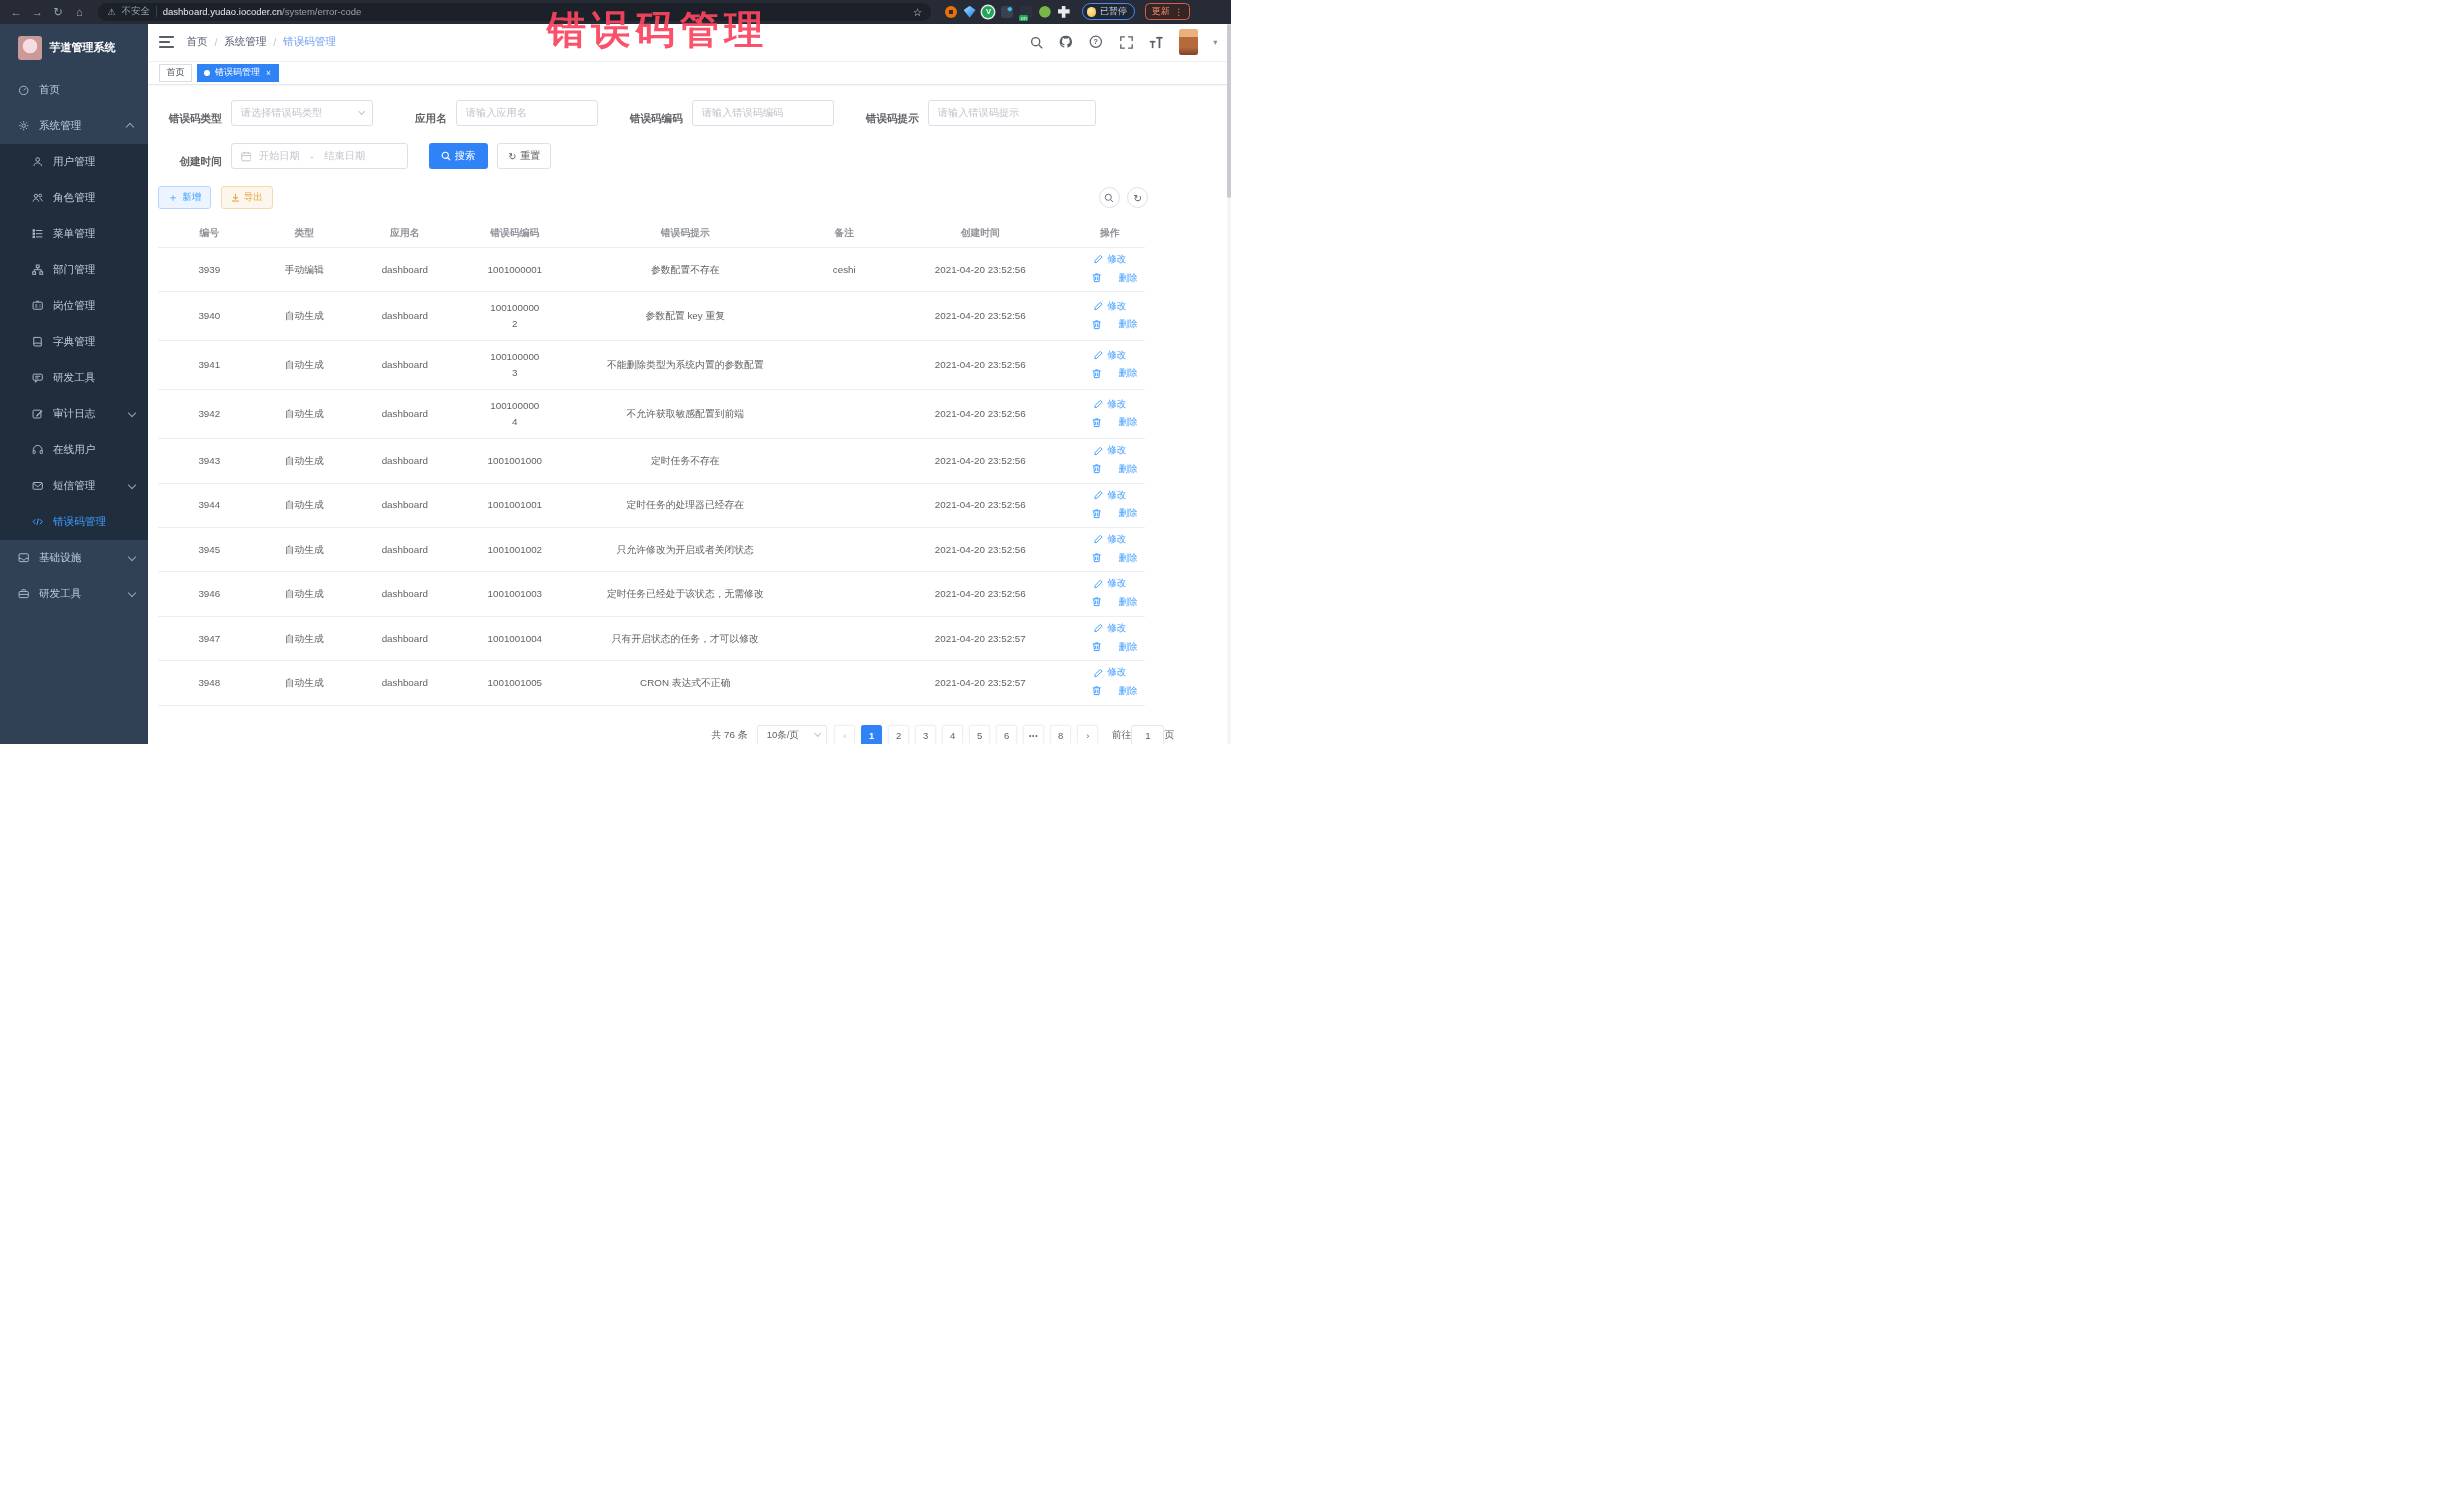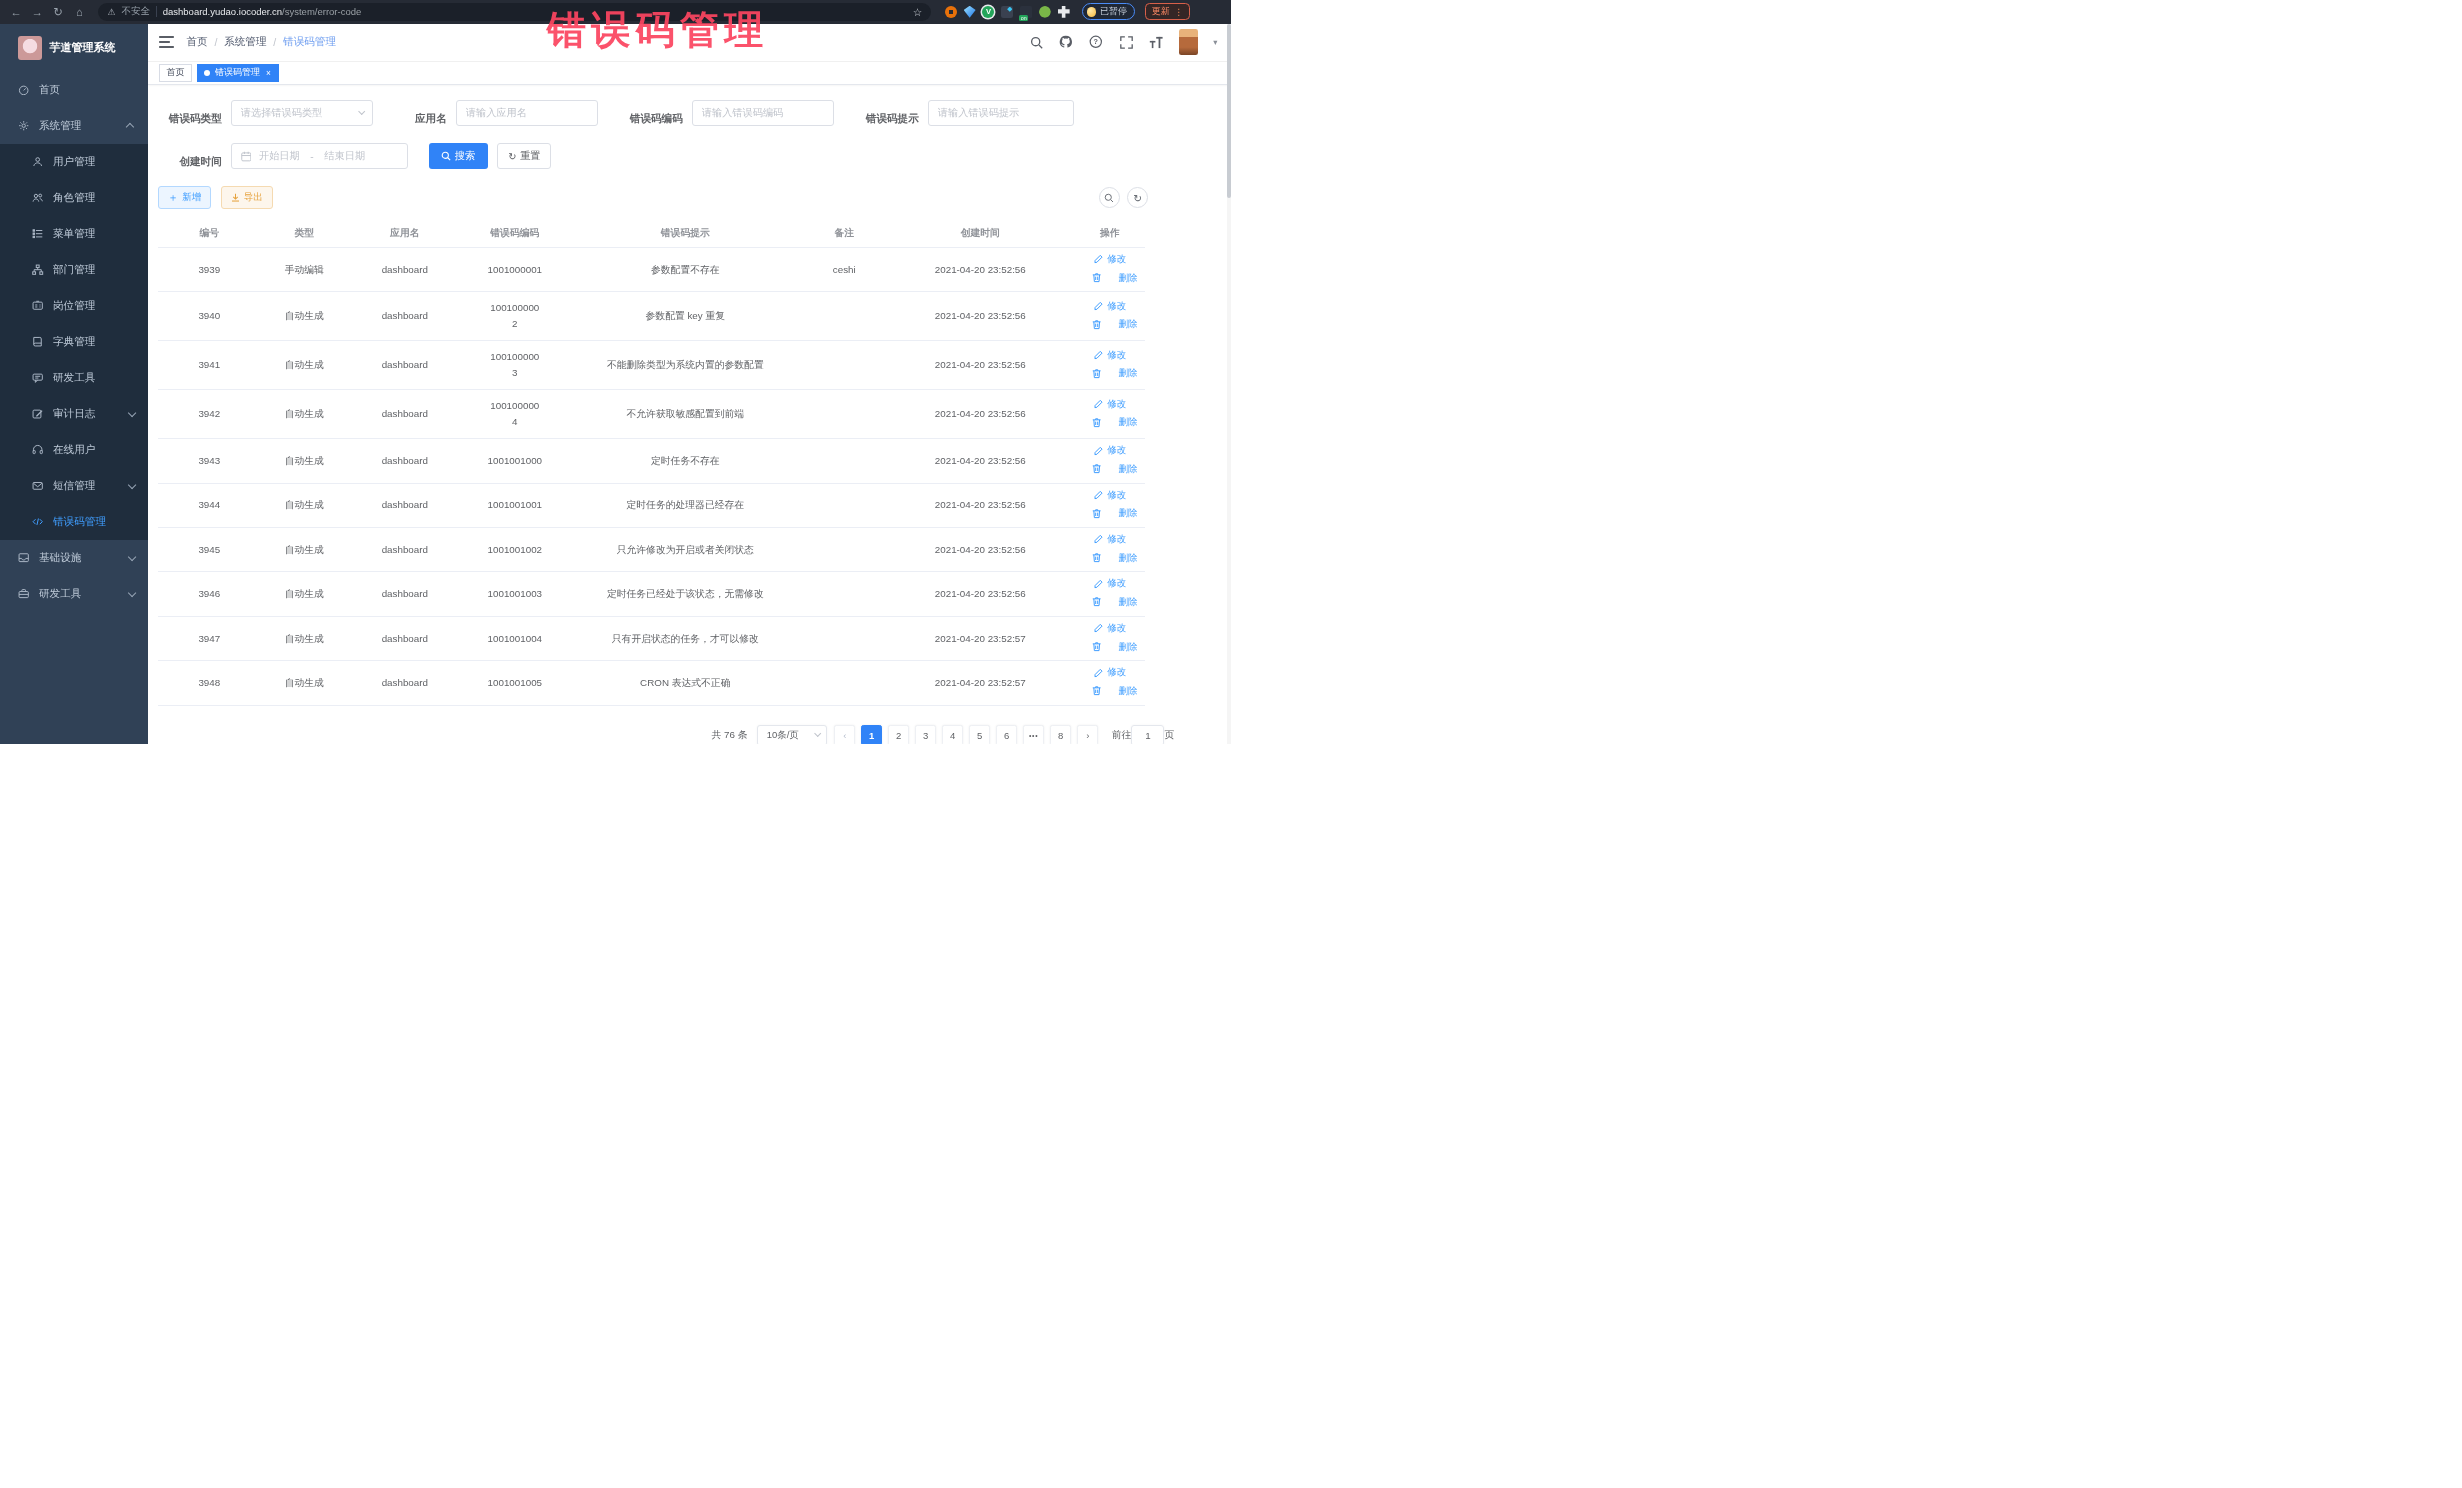--- a/index.html
+++ b/index.html
@@ -376,21 +376,21 @@
           </div>
           <span class="f-label" style="width:62px; margin-left:21px">应用名</span>
           <div class="inp" style="width:142px">
             <span class="ph">请输入应用名</span>
           </div>
           <span class="f-label" style="width:73px; margin-left:21px">错误码编码</span>
           <div class="inp" style="width:142px">
             <span class="ph">请输入错误码编码</span>
           </div>
           <span class="f-label" style="width:73px; margin-left:21px">错误码提示</span>
-          <div class="inp" style="width:146px">
+          <div class="inp" style="width:168px">
             <span class="ph">请输入错误码提示</span>
           </div>
         </div>
 
         <div class="frm-row" style="margin-top:17.4px">
           <span class="f-label" style="width:73px">创建时间</span>
           <div class="inp" style="width:177px; gap:7.6px">
             <svg width="10.6" height="10.6" viewBox="0 0 14 14">
                 <rect x="1" y="2.5" width="12" height="10.5" rx="1.5" fill="none" stroke="#c0c4cc" stroke-width="1.3"></rect>
                 <line x1="1" y1="6" x2="13" y2="6" stroke="#c0c4cc" stroke-width="1.3"></line>

